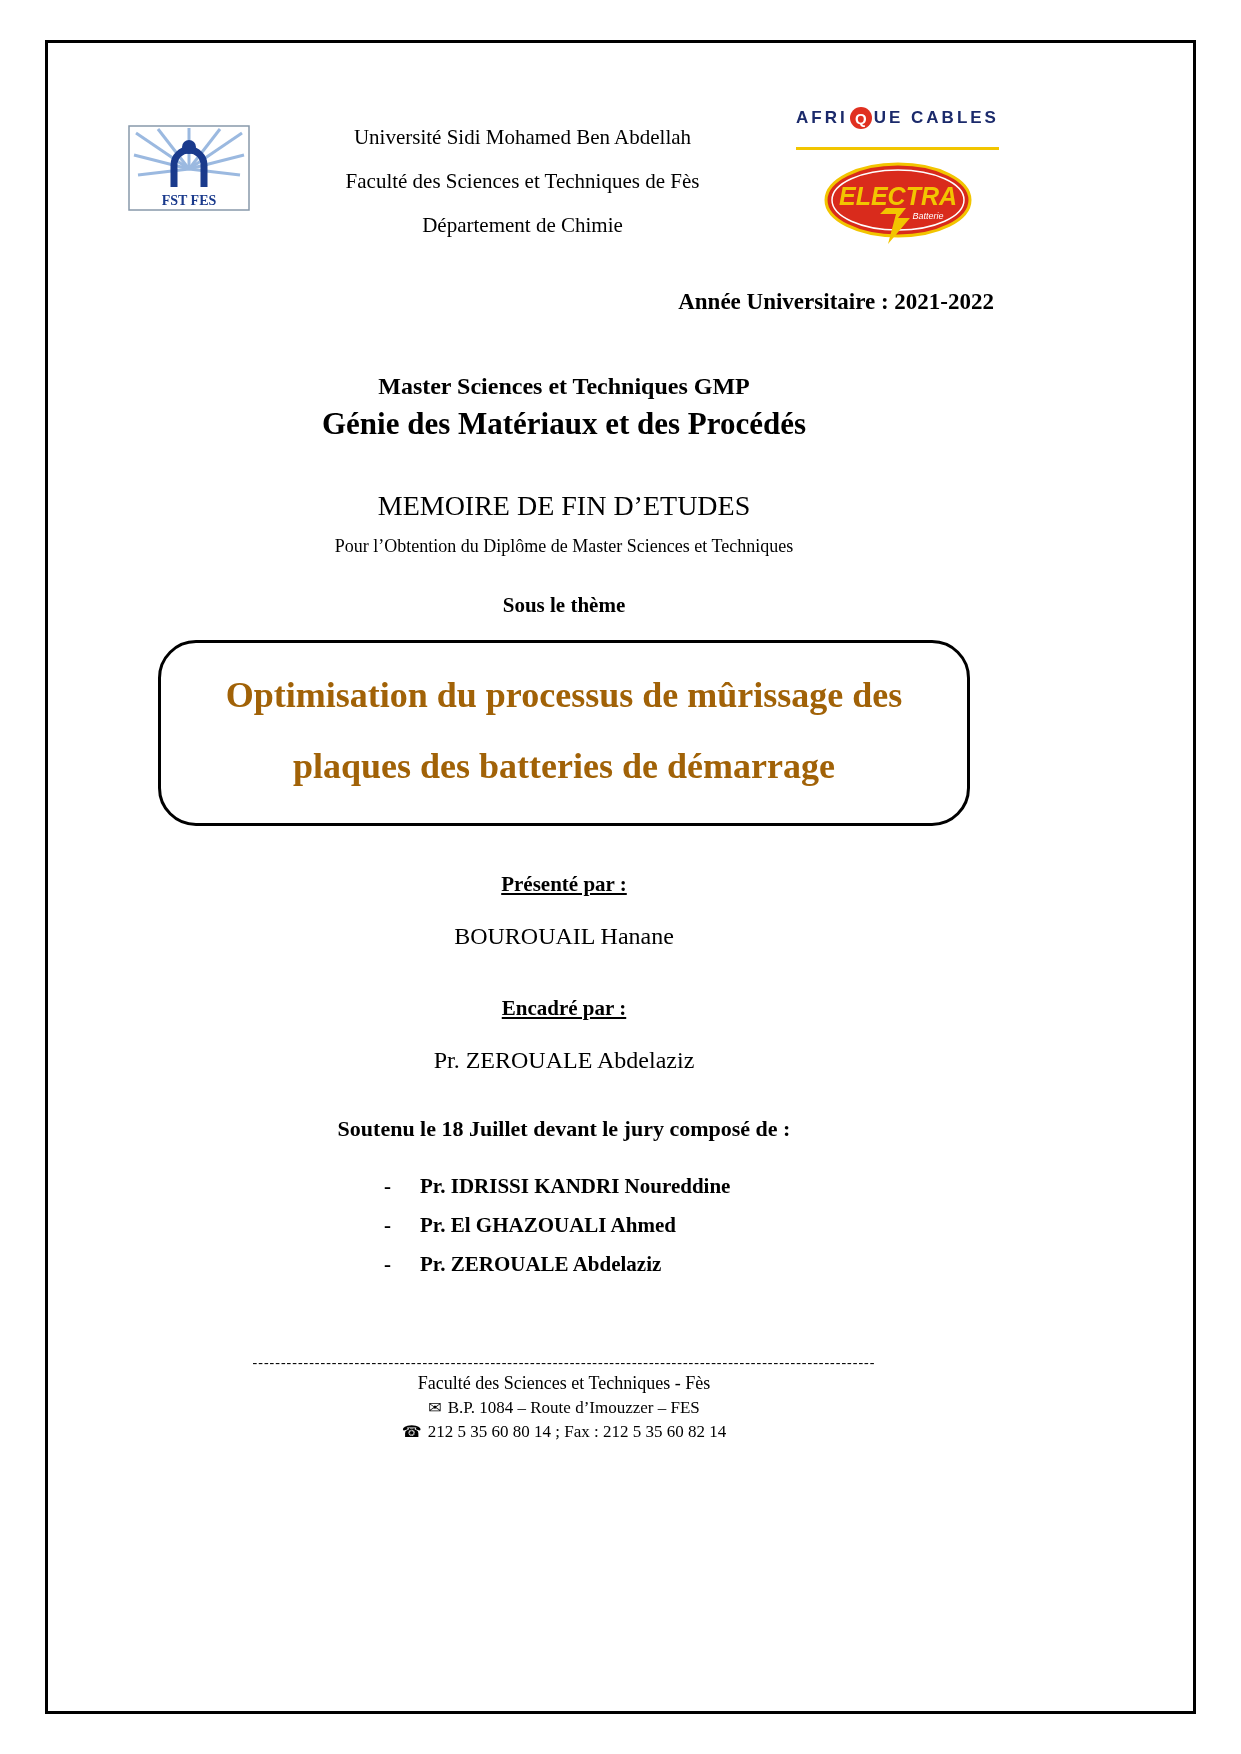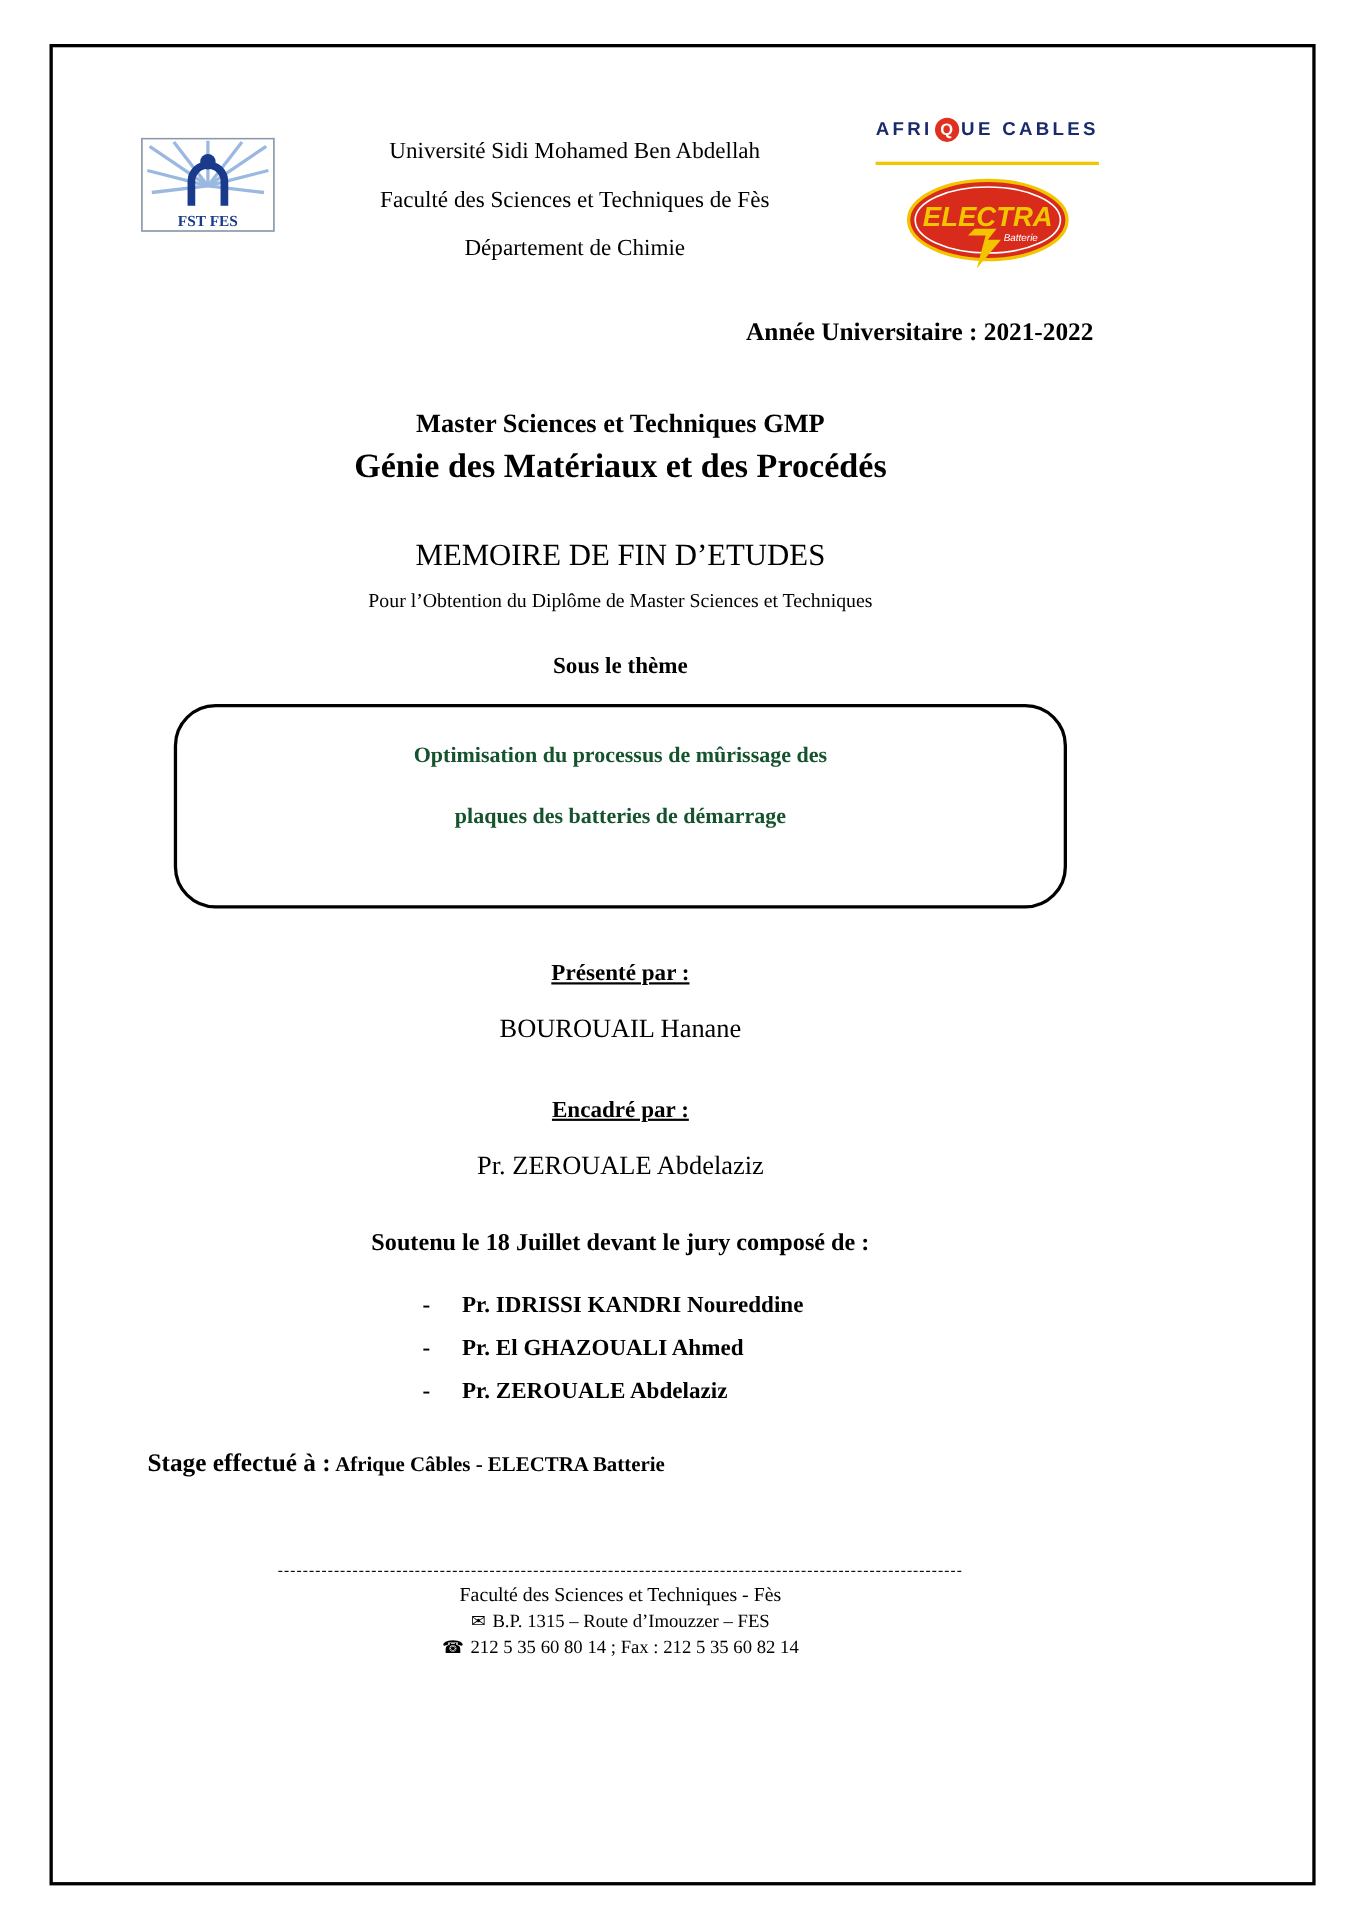--- a/index.html
+++ b/index.html
@@ -92,23 +92,23 @@
   .theme-box {
     margin: 22px auto 0 auto;
     width: 812px;
     height: 186px;
     border: 3px solid #000;
     border-radius: 38px;
     text-align: center;
     padding-top: 34px;
   }
   .theme-box .theme-line {
-    color: #14532d;
-    font-weight: bold;
-    font-size: 20px;
+    color: #a16207;
+    font-weight: bold;
+    font-size: 36px;
     line-height: 1.0;
     margin-bottom: 35px;
   }
 
   
   .label-underlined {
     text-align: center;
     font-weight: bold;
     font-size: 21px;
     text-decoration: underline;
@@ -242,30 +242,26 @@
       <li>
         <span class="dash">-</span>
         <span>Pr. El GHAZOUALI Ahmed</span>
       </li>
       <li>
         <span class="dash">-</span>
         <span>Pr. ZEROUALE Abdelaziz</span>
       </li>
     </ul>
 
-    <div class="stage">
-      <span class="stage-label">Stage effectué à :</span>
-      <span class="stage-value">Afrique Câbles - ELECTRA Batterie</span>
-    </div>
 
     <div class="separator">--------------------------------------------------------------------------------------------------------------</div>
     <div class="footer">
       <div class="footer-line1">Faculté des Sciences et Techniques - Fès</div>
       <div class="footer-line2">
-        <span class="glyph">✉</span><span>B.P. 1315 – Route d’Imouzzer – FES</span>
+        <span class="glyph">✉</span><span>B.P. 1084 – Route d’Imouzzer – FES</span>
       </div>
       <div class="footer-line3">
         <span class="glyph">☎</span><span>212 5 35 60 80 14 ; Fax : 212 5 35 60 82 14</span>
       </div>
     </div>
 
   </div>
 </div>
 
 </body></html>

